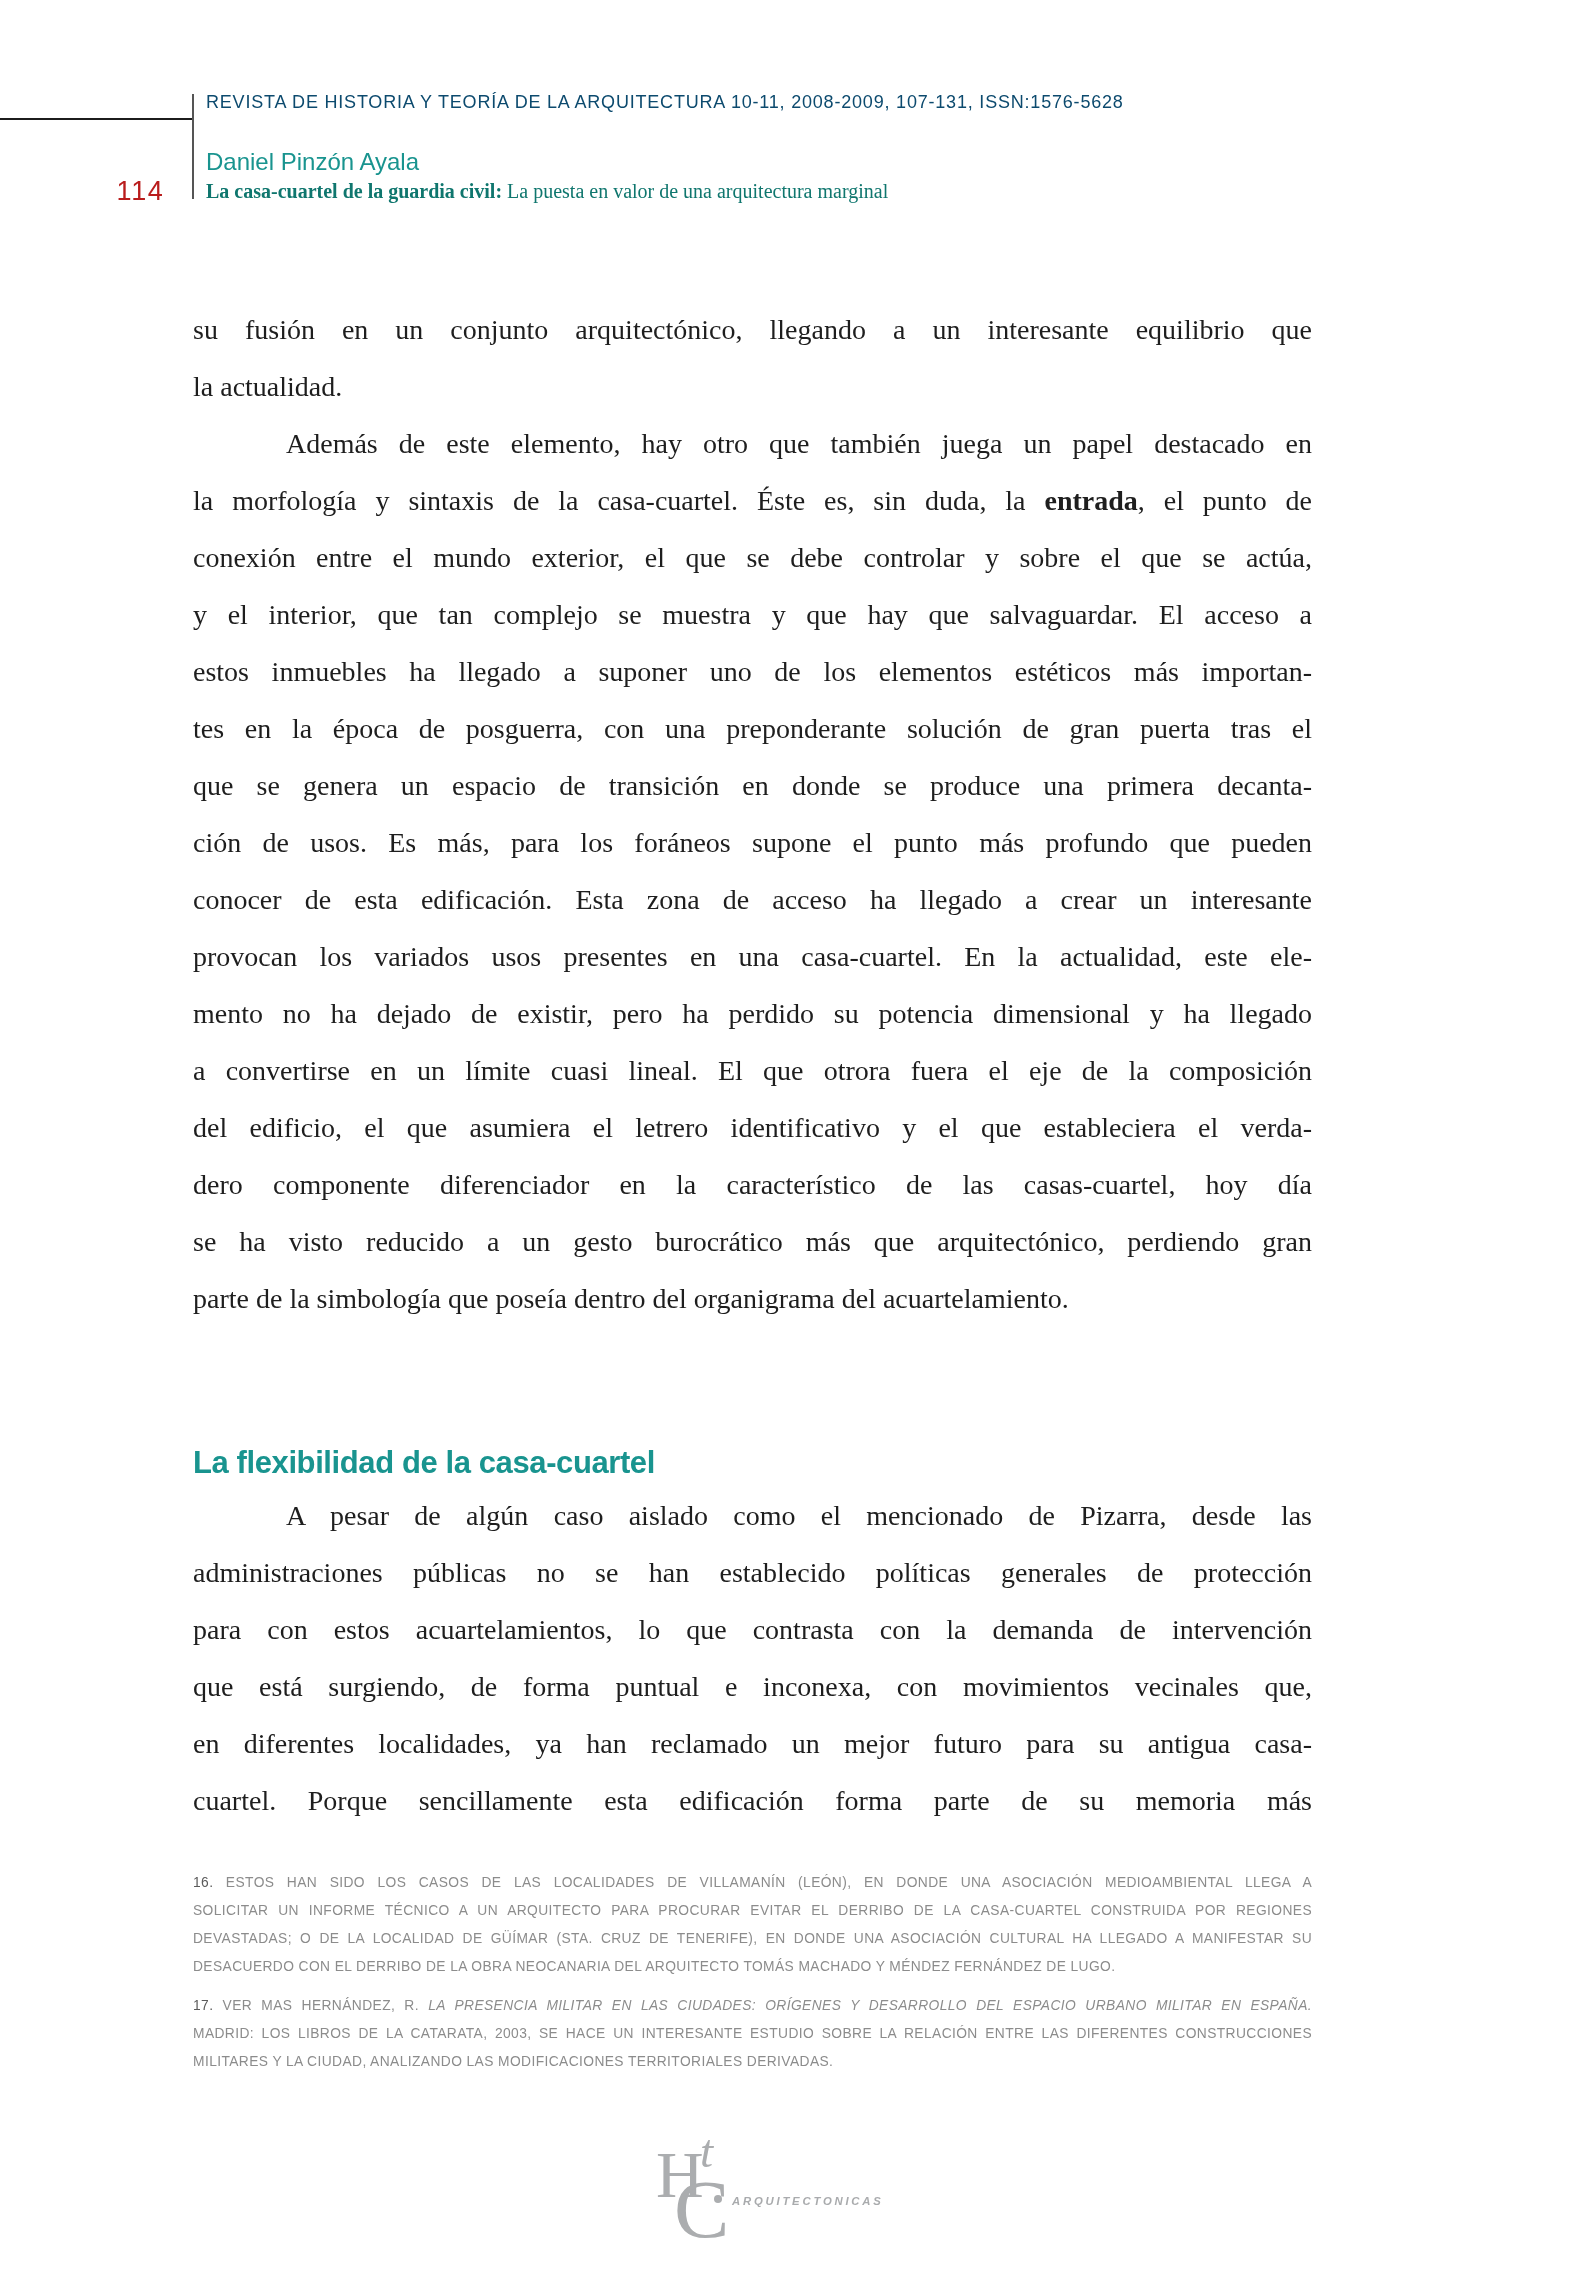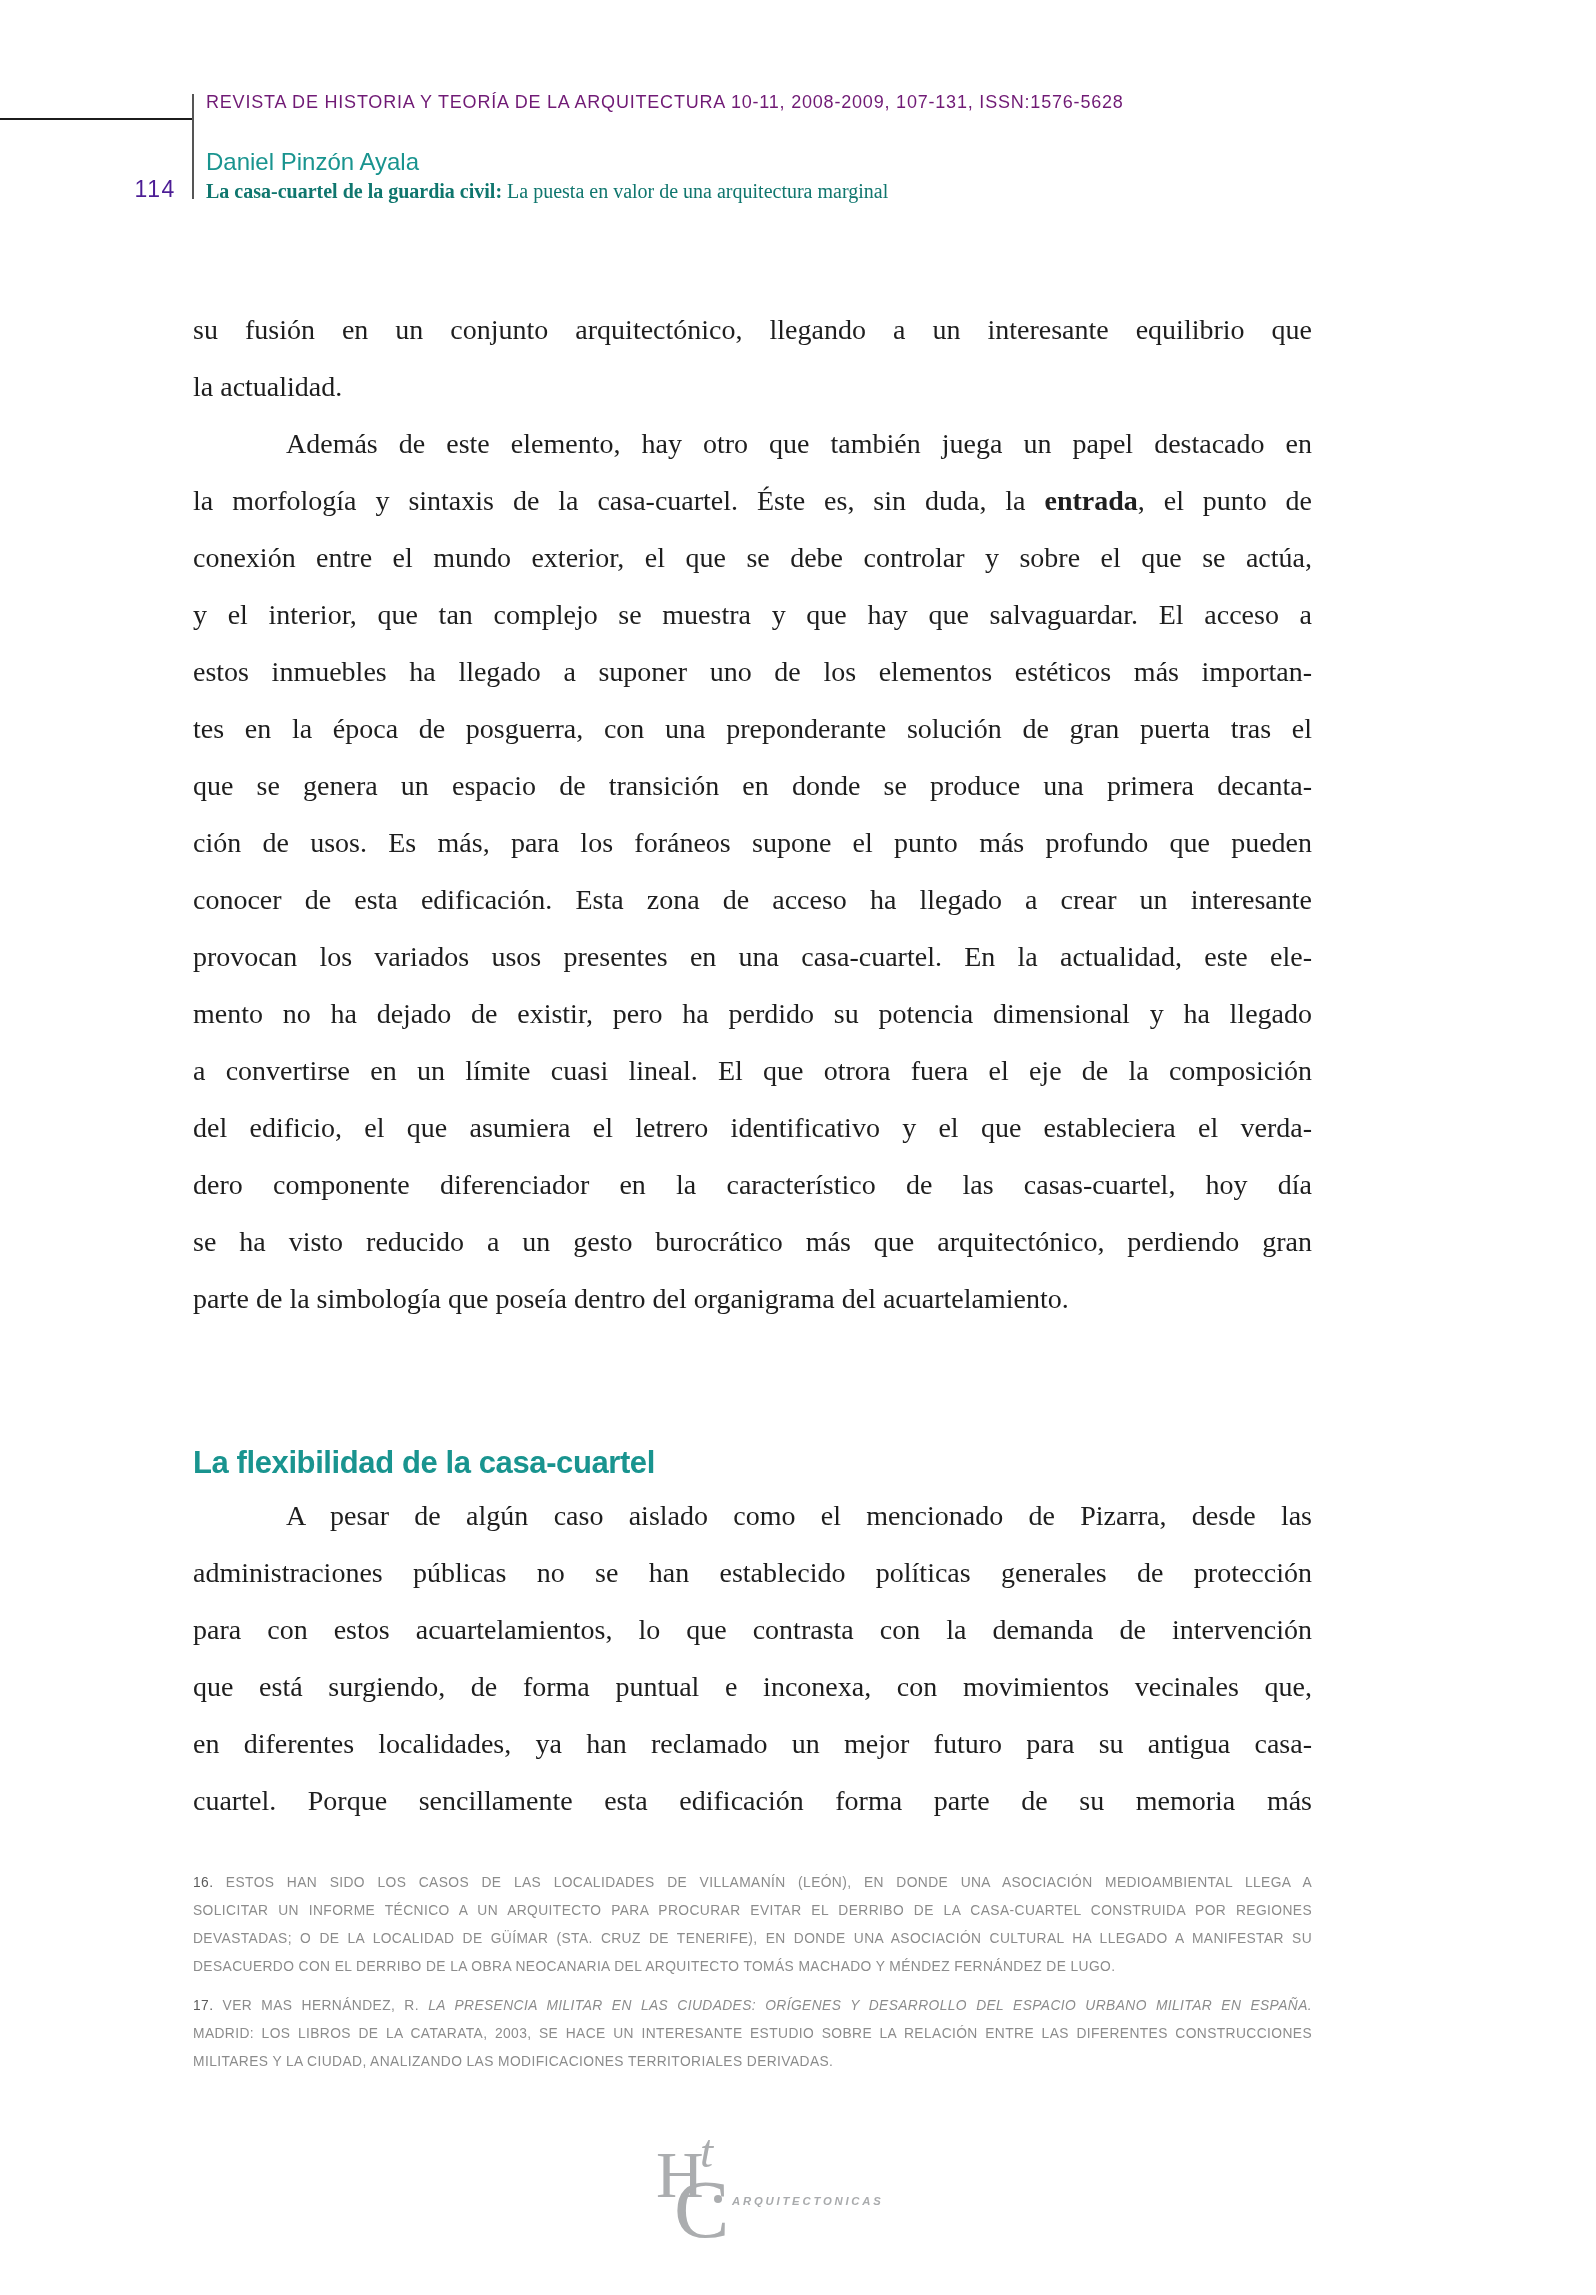--- a/index.html
+++ b/index.html
@@ -6,25 +6,25 @@
   .page {
     position:relative; width:1597px; height:2295px; background:#ffffff;
     font-family:"Liberation Serif", serif; overflow:hidden;
   }
   
   .rule-h { position:absolute; left:0; top:118px; width:193px; height:2.4px; background:#1c1c1c; }
   .rule-v { position:absolute; left:192px; top:94px; width:1.6px; height:105px; background:#555; }
   .journal-line {
     position:absolute; left:206px; top:92px;
     font-family:"Liberation Sans", sans-serif; font-size:18px; line-height:21px;
-    color:#701a75; letter-spacing:0.8px; white-space:nowrap;
+    color:#0c4a6e; letter-spacing:0.8px; white-space:nowrap;
   }
   .page-number {
-    position:absolute; left:105px; top:176px; width:71px; text-align:right;
-    font-family:"Liberation Sans", sans-serif; font-size:23px; color:#4c1d95; letter-spacing:1.6px;
+    position:absolute; left:105px; top:176px; width:71px; text-align:center;
+    font-family:"Liberation Sans", sans-serif; font-size:27px; color:#b91c1c; letter-spacing:1.6px;
   }
   .author {
     position:absolute; left:206px; top:149px;
     font-family:"Liberation Sans", sans-serif; font-size:24px; line-height:26px;
     color:#19948F; white-space:nowrap;
   }
   .article-title {
     position:absolute; left:206px; top:179px;
     font-family:Liberation Serif, serif; font-size:20px; line-height:24px;
     color:#0f766e; white-space:nowrap;

